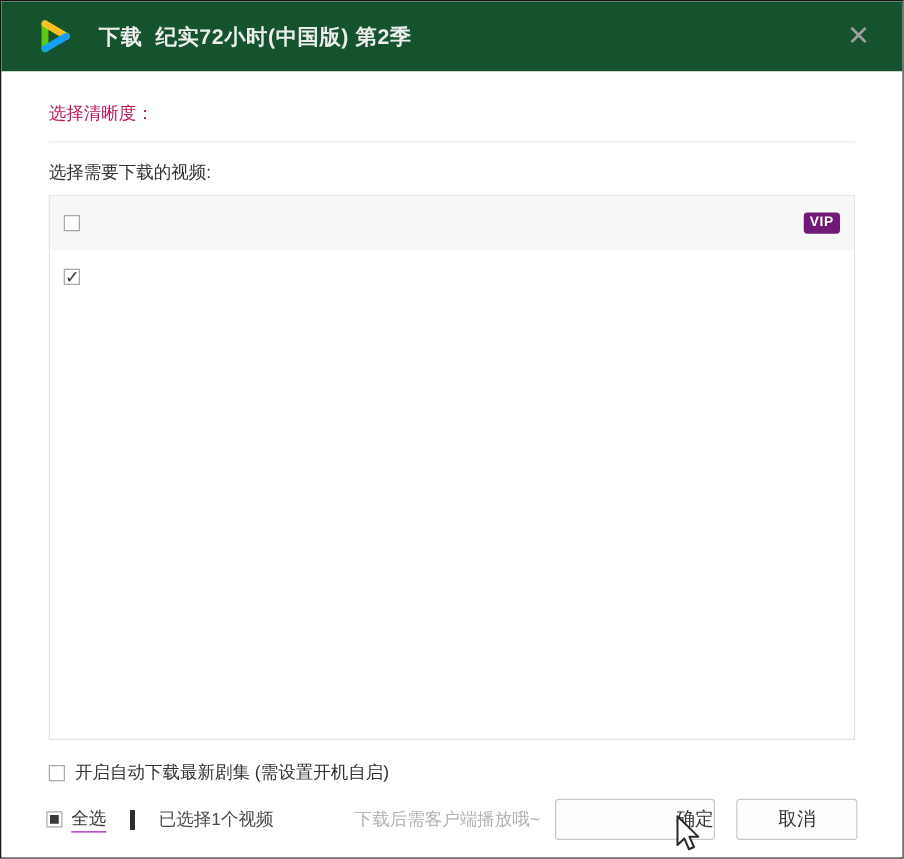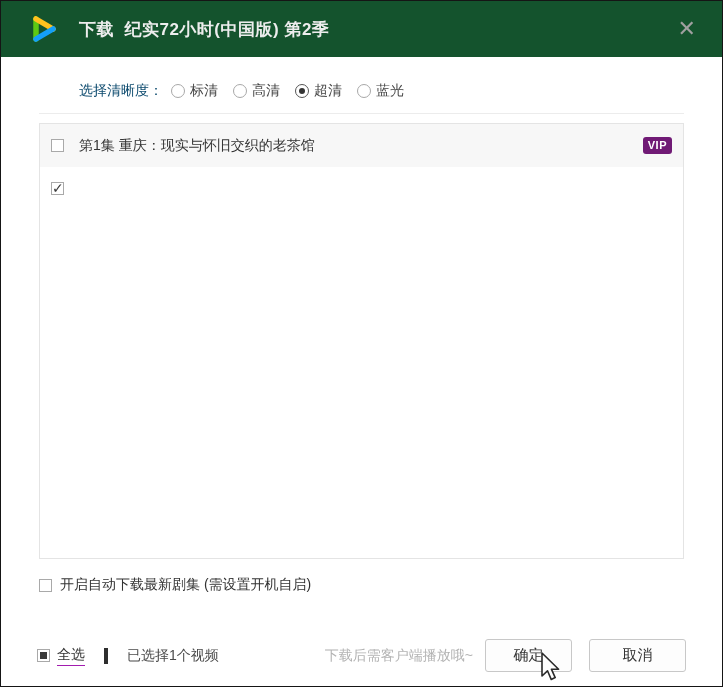--- a/index.html
+++ b/index.html
@@ -33,21 +33,21 @@
   }
 
   
   .content { padding:0 38px; }
 
   .clarity-row {
     margin-top:25px;
     display:flex; align-items:center;
     font-size:14px; color:#333;
   }
-  .clarity-label { color:#0c4a6e;margin-left:40px; }
+  .clarity-label { color:#be185d; }
   .radio-group { display:flex; align-items:center; margin-left:8px; }
   .radio-option { display:flex; align-items:center; margin-right:15px; color:#444; }
   .radio {
     width:14px; height:14px; border-radius:50%;
     border:1px solid #a8a8a8; background:#fff;
     margin-right:5px; position:relative; flex:0 0 auto;
   }
   .radio.on { border-color:#555; }
   .radio.on::after {
     content:""; position:absolute; left:3px; top:3px;
@@ -118,21 +118,21 @@
   .v-divider { width:4px; height:16px; background:#2e2e2e; margin:0 19px; }
   .count-text { font-size:14px; color:#4a4a4a; }
   .hint-text { margin-left:auto; font-size:14px; color:#b3b3b3; margin-right:12px; }
   .btn {
     height:33px; background:#fdfdfd;
     border:1px solid #c8c8c8; border-radius:3px;
     font-size:15px; color:#333;
     font-family:"Liberation Sans","DejaVu Sans",sans-serif;
     cursor:pointer;
   }
-  .btn-confirm { width:87px; margin-right:17px; }
+  .btn-confirm { width:128px; margin-right:17px;text-align:right; }
   .btn-cancel { width:97px; }
 
   .cursor { position:absolute; left:539px; top:651px; width:22px; height:32px; pointer-events:none; }
 </style>
 </head>
 <body>
 
 <div class="window">
 
   <div class="titlebar">
@@ -142,47 +142,29 @@
       <polyline points="26,16 9,26" fill="none" stroke="#14a0f8" stroke-width="5.5" stroke-linecap="round"></polyline>
     </svg>
     <span class="title">下载  纪实72小时(中国版) 第2季</span>
     <span class="close-btn">✕</span>
   </div>
 
   <div class="content">
 
     <div class="clarity-row">
       <span class="clarity-label">选择清晰度：</span>
-      <div class="radio-group">
-        <span class="radio-option">
-          <span class="radio"></span>
-          <span>标清</span>
-        </span>
-        <span class="radio-option">
-          <span class="radio"></span>
-          <span>高清</span>
-        </span>
-        <span class="radio-option">
-          <span class="radio on"></span>
-          <span>超清</span>
-        </span>
-        <span class="radio-option">
-          <span class="radio"></span>
-          <span>蓝光</span>
-        </span>
-      </div>
     </div>
 
     <div class="separator"></div>
 
+    <div class="list-label">选择需要下载的视频:</div>
 
     <div class="video-list">
       <div class="video-row alt">
         <span class="checkbox"></span>
-        <span class="row-title">第1集 重庆：现实与怀旧交织的老茶馆</span>
         <span class="vip-badge">VIP</span>
       </div>
       <div class="video-row">
         <span class="checkbox on"></span>
       </div>
     </div>
 
     <div class="auto-row">
       <span class="checkbox"></span>
       <span>开启自动下载最新剧集 (需设置开机自启)</span>

